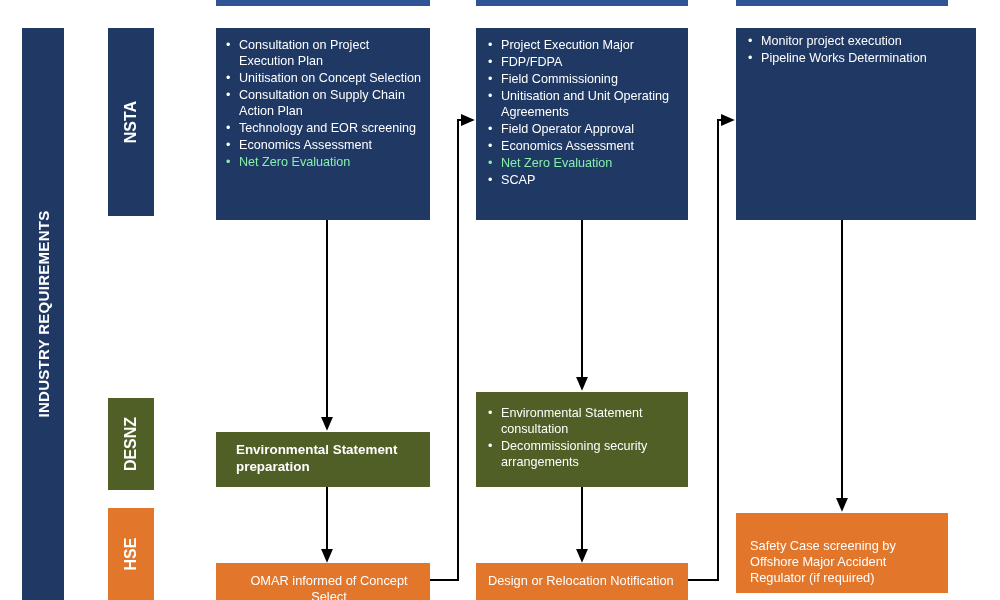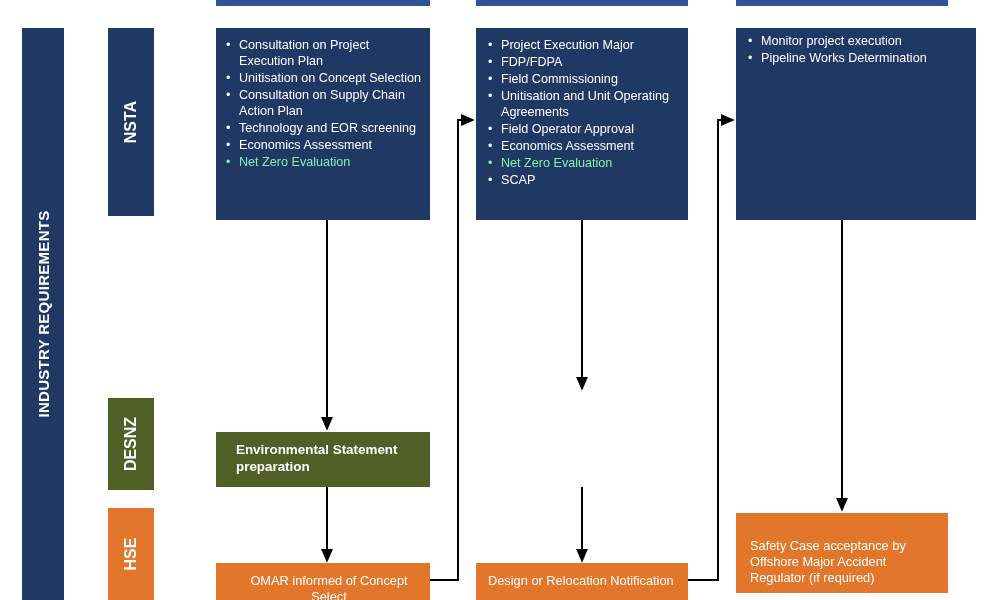--- a/index.html
+++ b/index.html
@@ -183,31 +183,37 @@
     <ul class="bullets">
       <li>Monitor project execution</li>
       <li>Pipeline Works Determination</li>
     </ul>
   </div>
 
   <div class="box olive" id="box-desnz-1">
     <div class="box-body-text bold">Environmental Statement preparation</div>
   </div>
 
+  <div class="box olive" id="box-desnz-2">
+    <ul class="bullets">
+      <li>Environmental Statement consultation</li>
+      <li>Decommissioning security arrangements</li>
+    </ul>
+  </div>
 
   <div class="box orange" id="box-hse-1">
     <div class="box-body-text" style="text-align:center;">OMAR informed of Concept Select</div>
   </div>
 
   <div class="box orange" id="box-hse-2">
     <div class="box-body-text">Design or Relocation Notification</div>
   </div>
 
   <div class="box orange" id="box-hse-3">
-    <div class="box-body-text">Safety Case acceptance by Offshore Major Accident Regulator (if required)</div>
+    <div class="box-body-text">Safety Case screening by Offshore Major Accident Regulator (if required)</div>
   </div>
 
   <svg class="arrows" viewBox="0 0 1000 600">
     <defs>
       <marker id="arrowhead" markerWidth="7" markerHeight="7" refX="5.6" refY="3" orient="auto">
         <polygon points="0 0, 7 3, 0 6" fill="#000000"></polygon>
       </marker>
     </defs>
 
     <path d="M327,220 L327,428" stroke="#000000" stroke-width="2" fill="none" marker-end="url(#arrowhead)"></path>

